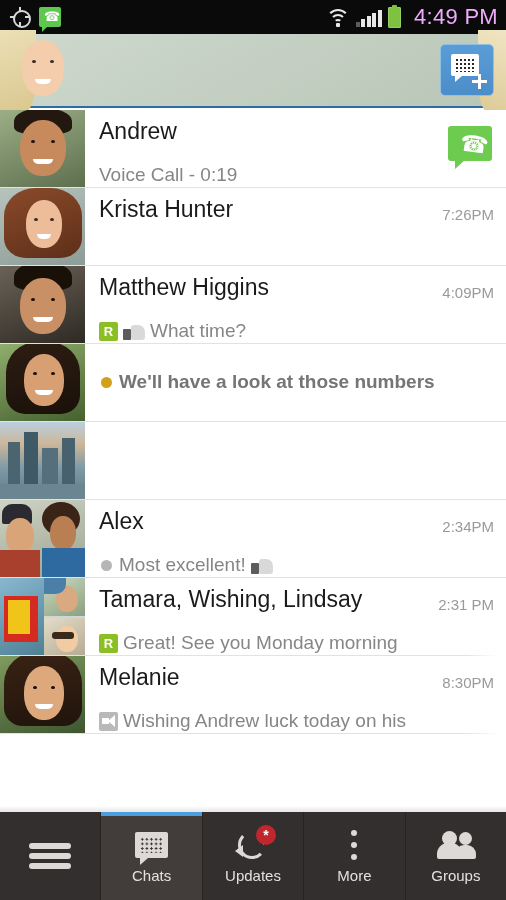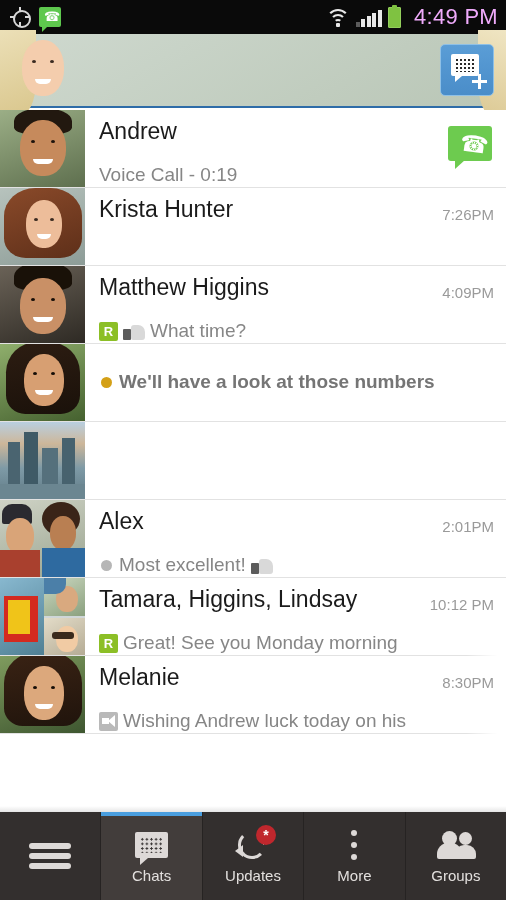--- a/index.html
+++ b/index.html
@@ -344,21 +344,21 @@
           <div class="face" style="left:6px;top:18px;width:28px;height:36px;background:#d9a478"></div>
           <div class="hair" style="left:42px;top:2px;width:38px;height:34px;background:#3a2418;border-radius:50%"></div>
           <div class="face" style="left:50px;top:16px;width:26px;height:34px;background:#b97f52"></div>
           <div class="hair" style="left:0;top:50px;width:40px;height:28px;background:#a9402e"></div>
           <div class="hair" style="left:42px;top:48px;width:43px;height:30px;background:#2e6aa0"></div>
         </div>
       </div>
       <div class="body">
         <div class="rowtop">
           <span class="name">Alex</span>
-          <span class="time">2:01PM</span>
+          <span class="time">2:34PM</span>
         </div>
         <div class="preview">
           <span class="dot pending"></span>
           <span class="ptext">Most excellent!</span>
           <span class="thumb">
               <i></i>
               <u></u>
             </span>
         </div>
       </div>
@@ -374,22 +374,22 @@
           <div class="hair" style="left:44px;top:0;width:41px;height:38px;background:linear-gradient(150deg,#cdd9c2,#8aa07e)"></div>
           <div class="face" style="left:56px;top:8px;width:22px;height:26px;background:#d9a97f"></div>
           <div class="hair" style="left:44px;top:0;width:22px;height:16px;background:#4b7fa8;border-radius:0 0 10px 0"></div>
           <div class="hair" style="left:44px;top:40px;width:41px;height:38px;background:linear-gradient(150deg,#e3dcc8,#b4ab94)"></div>
           <div class="face" style="left:56px;top:48px;width:22px;height:26px;background:#f1cba4"></div>
           <div class="hair" style="left:52px;top:54px;width:22px;height:7px;background:#3a2a1c;border-radius:3px"></div>
         </div>
       </div>
       <div class="body">
         <div class="rowtop">
-          <span class="name">Tamara, Higgins, Lindsay</span>
-          <span class="time">10:12 PM</span>
+          <span class="name">Tamara, Wishing, Lindsay</span>
+          <span class="time">2:31 PM</span>
         </div>
         <div class="preview">
           <span class="badge read">R</span>
           <span class="ptext">Great! See you Monday morning</span>
           <span class="fade"></span>
         </div>
       </div>
     </div>
 
     <div class="row">

